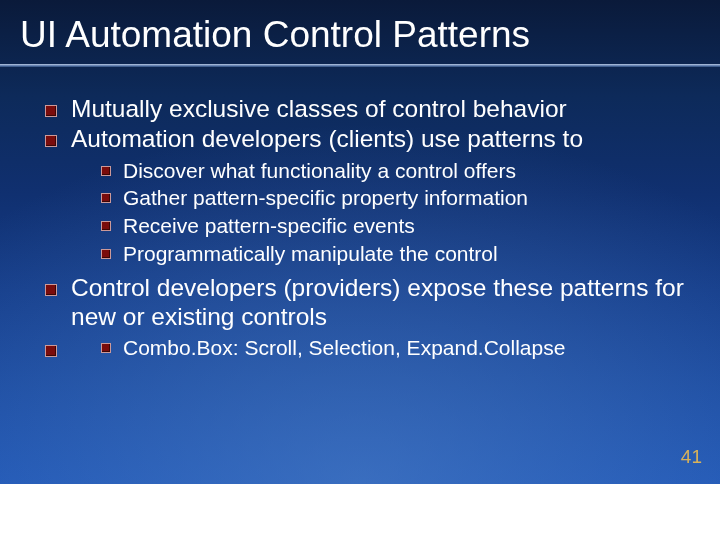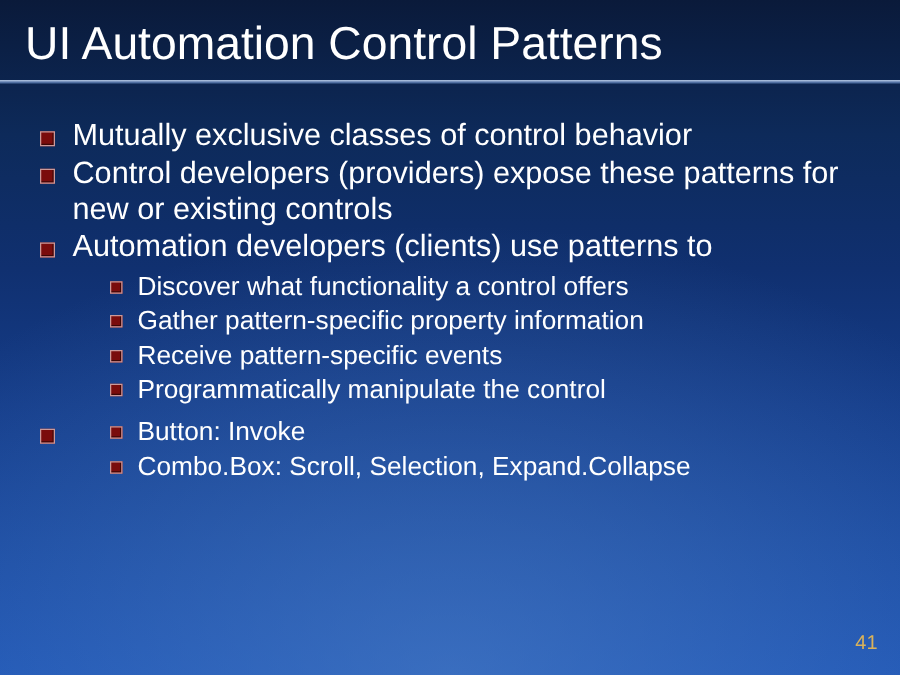--- a/index.html
+++ b/index.html
@@ -5,41 +5,41 @@
   html, body {
     margin: 0;
     padding: 0;
     width: 720px;
     height: 540px;
     overflow: hidden;
     font-family: Arial, Helvetica, sans-serif;
   }
   .slide {
     width: 720px;
-    height: 540px;
+    height: 484px;
     position: relative;
     background:
       radial-gradient(ellipse 900px 600px at 50% 100%, rgba(80,130,200,0.55) 0%, rgba(10,30,80,0) 60%),
       linear-gradient(to bottom, #0a1a3a 0%, #0d2a5a 20%, #103070 40%, #153d8a 60%, #1a4aa0 80%, #1e55b5 100%);
     color: #fff;
     box-sizing: border-box;
   }
   .title {
     padding: 14px 20px 4px 20px;
     font-size: 37px;
     color: #fff;
     font-weight: 400;
   }
   .title-rule {
     height: 3px;
     margin: 4px 0 0 0;
     background: linear-gradient(to bottom, #b9cbe5 0%, #5a78aa 60%, #2a4a7a 100%);
   }
   .body {
-    padding: 28px 30px 0 30px;
+    padding: 28px 30px 0 43px;
   }
   ul {
     margin: 0;
     padding: 0;
     list-style: none;
   }
   li {
     position: relative;
     color: #fff;
   }
@@ -77,47 +77,46 @@
     width: 8px;
     height: 8px;
     background: #7a0c0c;
     border: 1px solid #c99;
     box-shadow: inset -1px -1px 0 rgba(0,0,0,0.5);
   }
   .pagenum {
     position: absolute;
     right: 18px;
     bottom: 16px;
-    font-size: 16px;
+    font-size: 19px;
     color: #d9b25a;
   }
 </style>
 </head>
 <body>
 
 <div class="slide">
   <div class="title">UI Automation Control Patterns</div>
   <div class="title-rule"></div>
 
   <div class="body">
     <ul class="level1">
       <li>Mutually exclusive classes of control behavior</li>
-      <li>Control developers (providers) expose these patterns for new or existing controls</li>
       <li>
         <span>Automation developers (clients) use patterns to</span>
         <ul class="level2">
           <li>Discover what functionality a control offers</li>
           <li>Gather pattern-specific property information</li>
           <li>Receive pattern-specific events</li>
           <li>Programmatically manipulate the control</li>
         </ul>
       </li>
+      <li>Control developers (providers) expose these patterns for new or existing controls</li>
       <li>
         <ul class="level2">
-          <li>Button: Invoke</li>
           <li>Combo.Box: Scroll, Selection, Expand.Collapse</li>
         </ul>
       </li>
     </ul>
   </div>
 
   <div class="pagenum">41</div>
 </div>
 
 </body></html>

